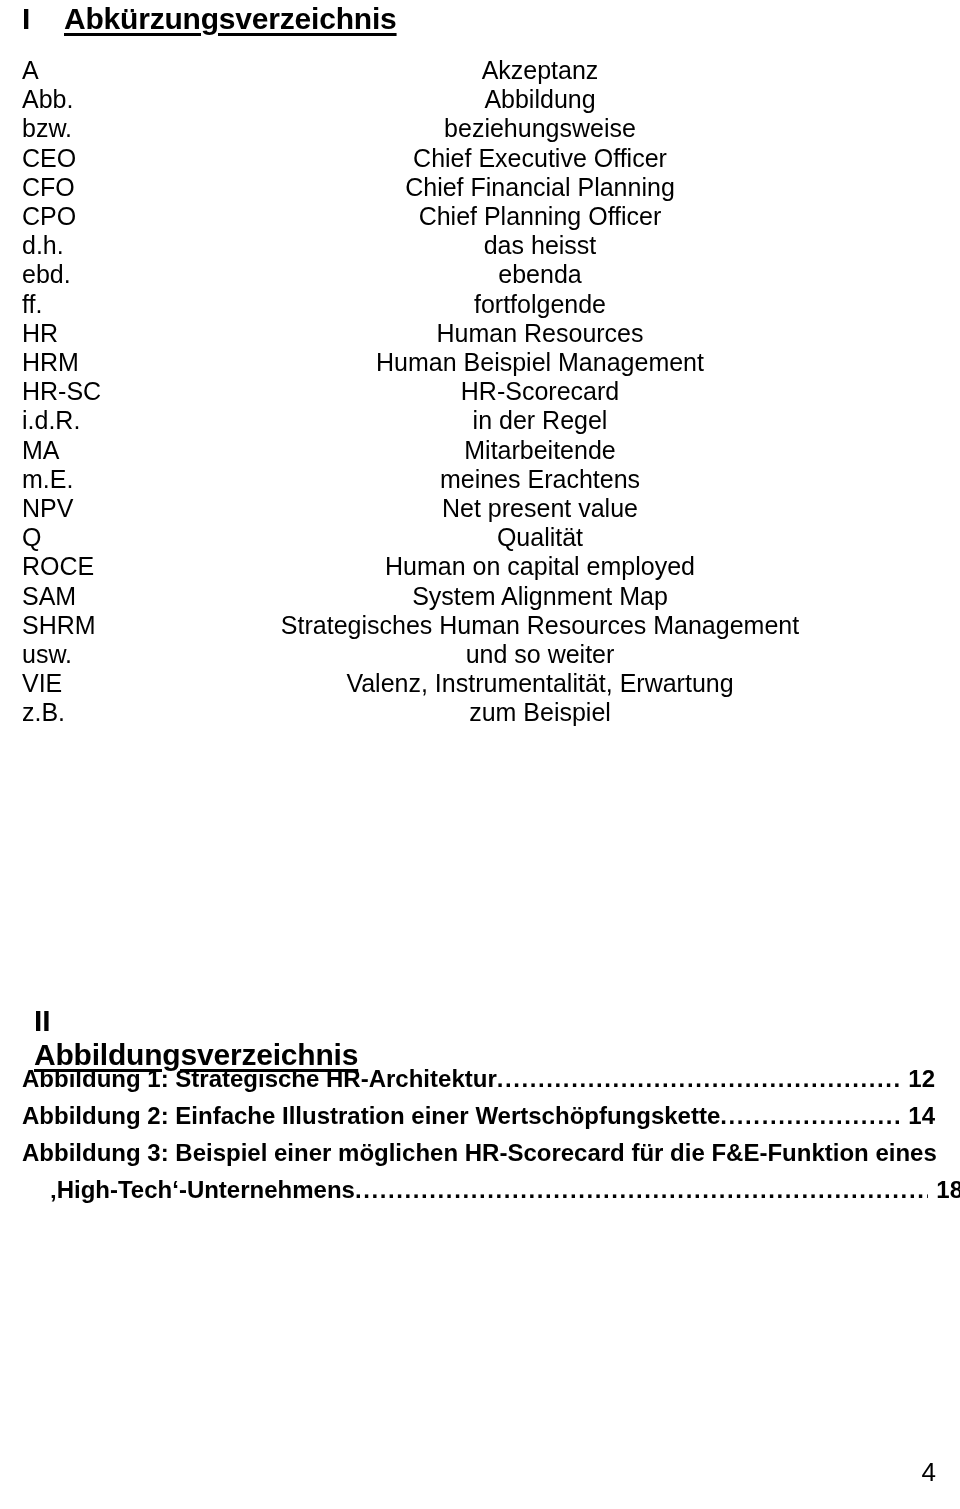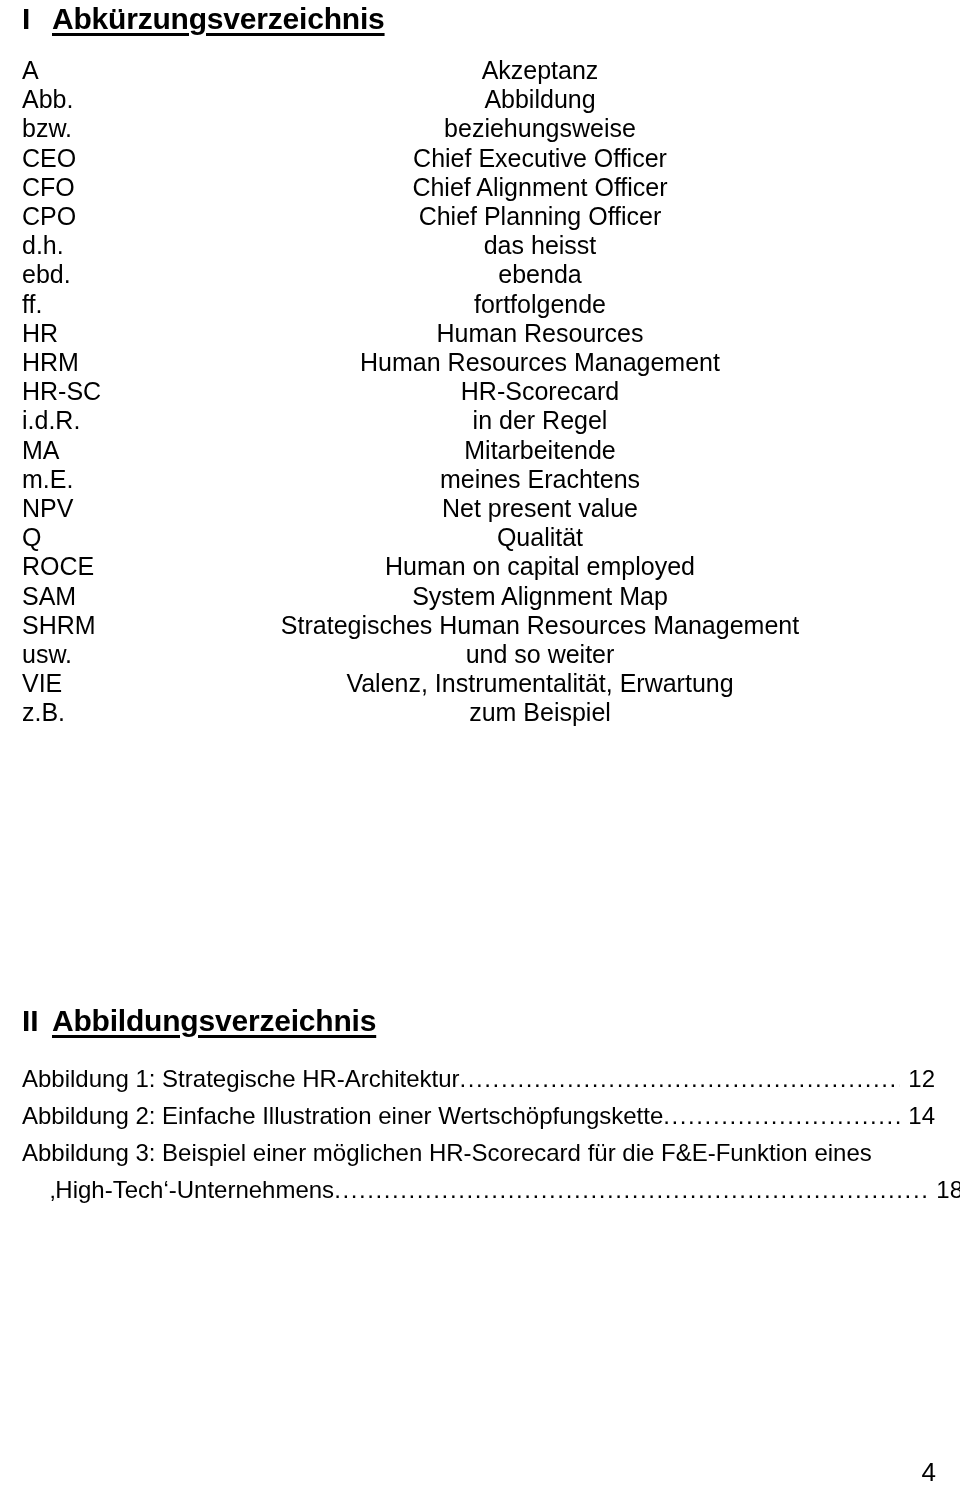--- a/index.html
+++ b/index.html
@@ -35,32 +35,34 @@
   }
   .section-heading .sec-num {
     width: 30px;
     flex: 0 0 30px;
     text-decoration: none;
   }
   .section-heading .sec-title {
     text-decoration: underline;
     text-underline-offset: 4px;
     text-decoration-thickness: 3px;
+    margin-left: 12px;
   }
 
   #heading-abbrev {
     position: absolute;
     left: 22px;
     top: 2px;
   }
 
   #heading-figures {
     position: absolute;
     left: 22px;
     top: 1004px;
+    flex-direction: column;
   }
 
   
   .abbrev-list {
     position: absolute;
     left: 22px;
     top: 56px;
     width: 910px;
   }
   .abbrev-row {
@@ -78,20 +80,21 @@
     flex: 1 1 auto;
     text-align: center;
   }
 
   
   .figure-list {
     position: absolute;
     left: 22px;
     top: 1060px;
     width: 913px;
+    font-weight: bold;
   }
   .fig-entry {
     font-size: 24px;
     line-height: 37px;
     margin-bottom: 0px;
   }
   .fig-line {
     display: flex;
     align-items: baseline;
     width: 100%;
@@ -152,21 +155,21 @@
       <div class="abbrev-row">
         <span class="abbr-term">bzw.</span>
         <span class="abbr-def">beziehungsweise</span>
       </div>
       <div class="abbrev-row">
         <span class="abbr-term">CEO</span>
         <span class="abbr-def">Chief Executive Officer</span>
       </div>
       <div class="abbrev-row">
         <span class="abbr-term">CFO</span>
-        <span class="abbr-def">Chief Alignment Officer</span>
+        <span class="abbr-def">Chief Financial Planning</span>
       </div>
       <div class="abbrev-row">
         <span class="abbr-term">CPO</span>
         <span class="abbr-def">Chief Planning Officer</span>
       </div>
       <div class="abbrev-row">
         <span class="abbr-term">d.h.</span>
         <span class="abbr-def">das heisst</span>
       </div>
       <div class="abbrev-row">
@@ -176,21 +179,21 @@
       <div class="abbrev-row">
         <span class="abbr-term">ff.</span>
         <span class="abbr-def">fortfolgende</span>
       </div>
       <div class="abbrev-row">
         <span class="abbr-term">HR</span>
         <span class="abbr-def">Human Resources</span>
       </div>
       <div class="abbrev-row">
         <span class="abbr-term">HRM</span>
-        <span class="abbr-def">Human Resources Management</span>
+        <span class="abbr-def">Human Beispiel Management</span>
       </div>
       <div class="abbrev-row">
         <span class="abbr-term">HR-SC</span>
         <span class="abbr-def">HR-Scorecard</span>
       </div>
       <div class="abbrev-row">
         <span class="abbr-term">i.d.R.</span>
         <span class="abbr-def">in der Regel</span>
       </div>
       <div class="abbrev-row">

